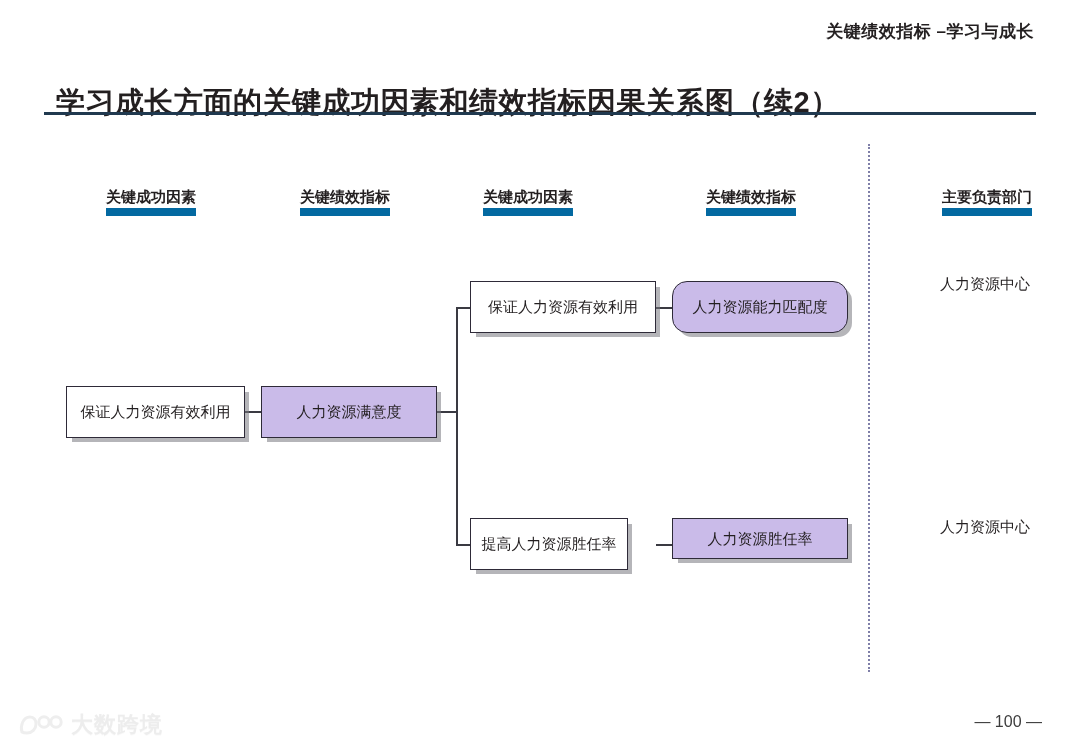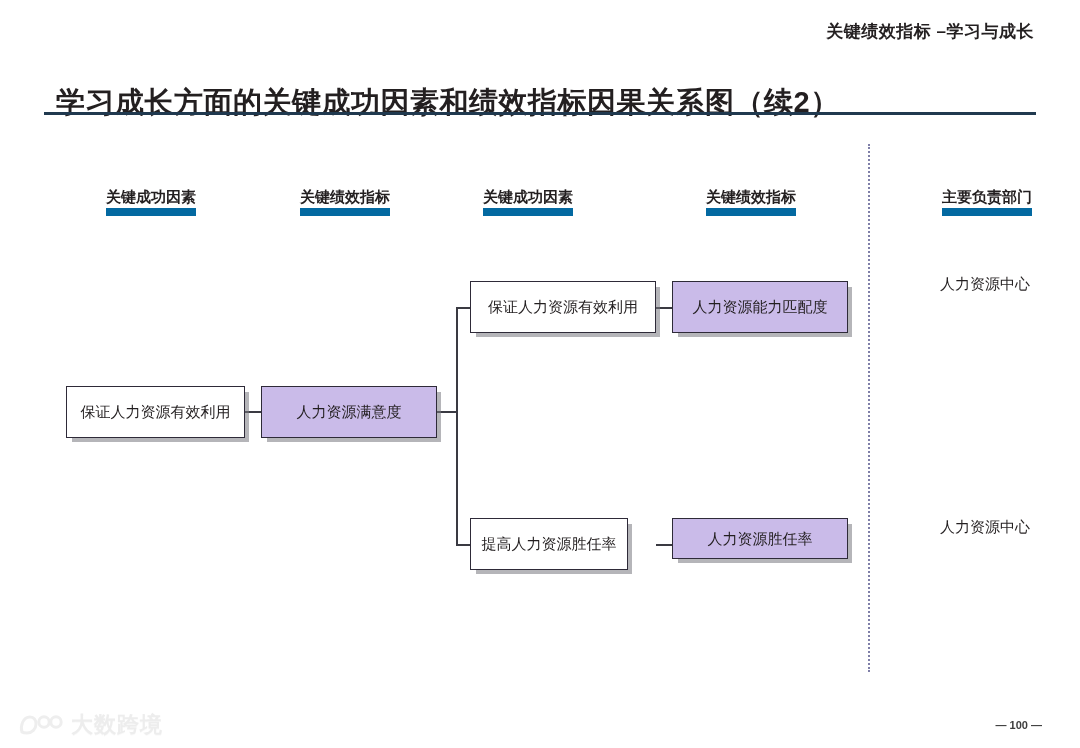--- a/index.html
+++ b/index.html
@@ -99,21 +99,21 @@
     box-shadow: 5px 5px 0 -1px rgba(120,120,128,0.55);
     white-space: nowrap;
     line-height: 1.2;
   }
   .node.white { background: #ffffff; }
   .node.purple { background: #c8badf; background: #cabbe9; }
 
   .node.n-csf1  { left: 66px;  top: 386px; width: 179px; height: 52px; }
   .node.n-kpi1  { left: 261px; top: 386px; width: 176px; height: 52px; text-align: center; }
   .node.n-csf2  { left: 470px; top: 281px; width: 186px; height: 52px; }
-  .node.n-kpi2  { left: 672px; top: 281px; width: 176px; height: 52px; }
+  .node.n-kpi2  { left: 672px; top: 281px; width: 176px; height: 52px; border-radius: 15px; }
   .node.n-csf3  { left: 470px; top: 518px; width: 158px; height: 52px; }
   .node.n-kpi3  { left: 672px; top: 518px; width: 176px; height: 41px; }
 
   
   .line {
     position: absolute;
     background: #3a3a42;
   }
   .line.h { height: 1.6px; }
   .line.v { width: 1.6px; }
@@ -142,22 +142,22 @@
     margin-left: 47px;
   }
   .dept.d1 { left: 893px; top: 275px; }
   .dept.d2 { left: 893px; top: 518px; }
 
   
   .page-number {
     position: absolute;
     right: 38px;
     bottom: 17px;
-    font-size: 11px;
-    font-weight: bold;
+    font-size: 16px;
+    font-weight: normal;
     color: #3d3d3d;
     white-space: nowrap;
   }
   .watermark {
     position: absolute;
     left: 18px;
     bottom: 8px;
     display: flex;
     align-items: center;
     gap: 7px;

